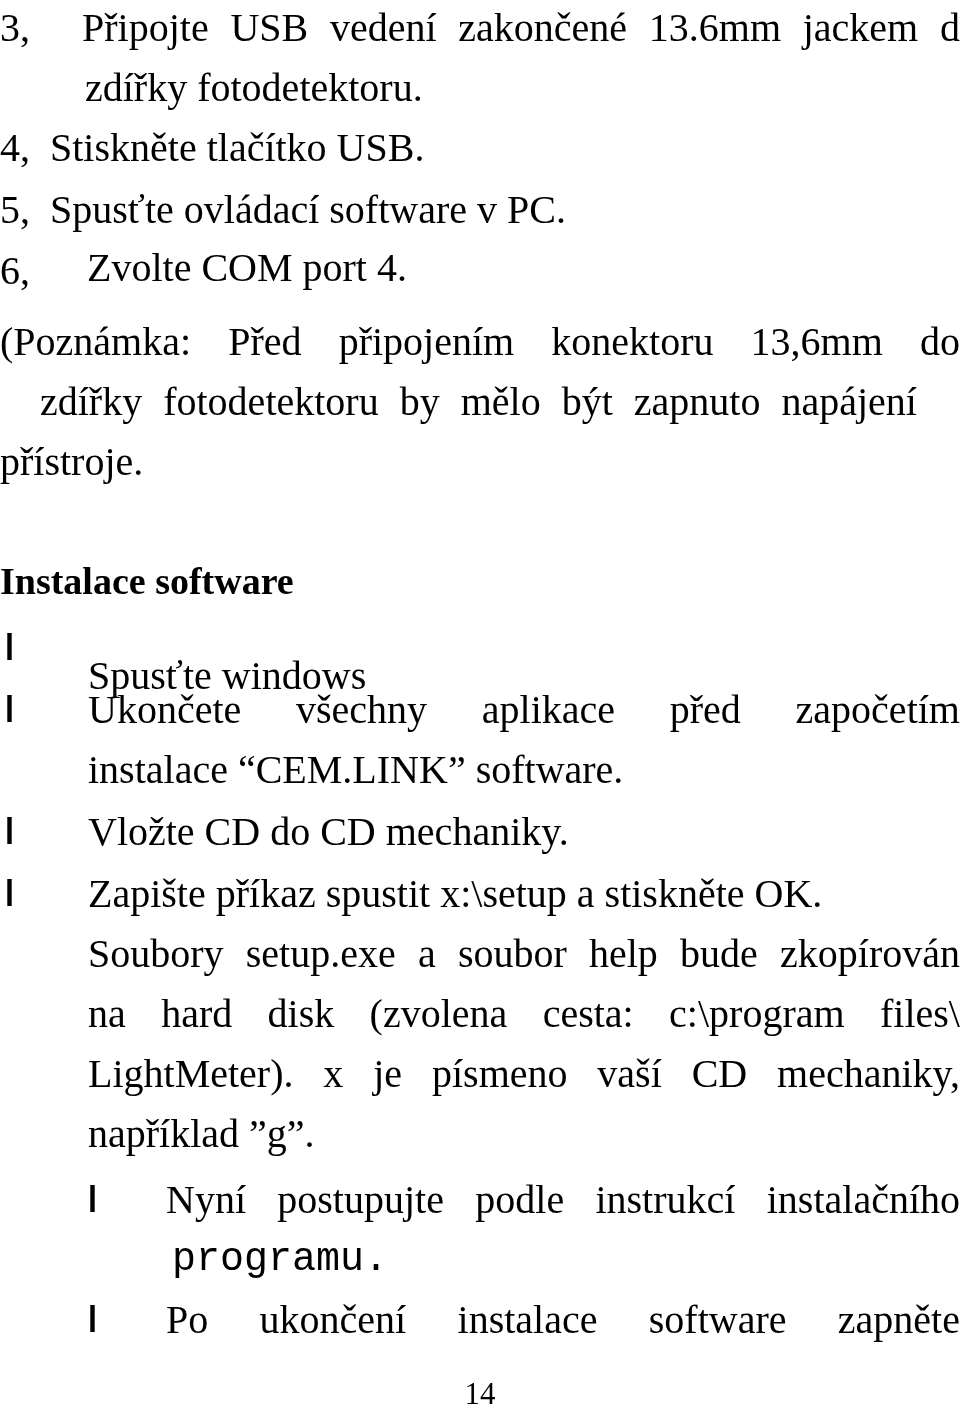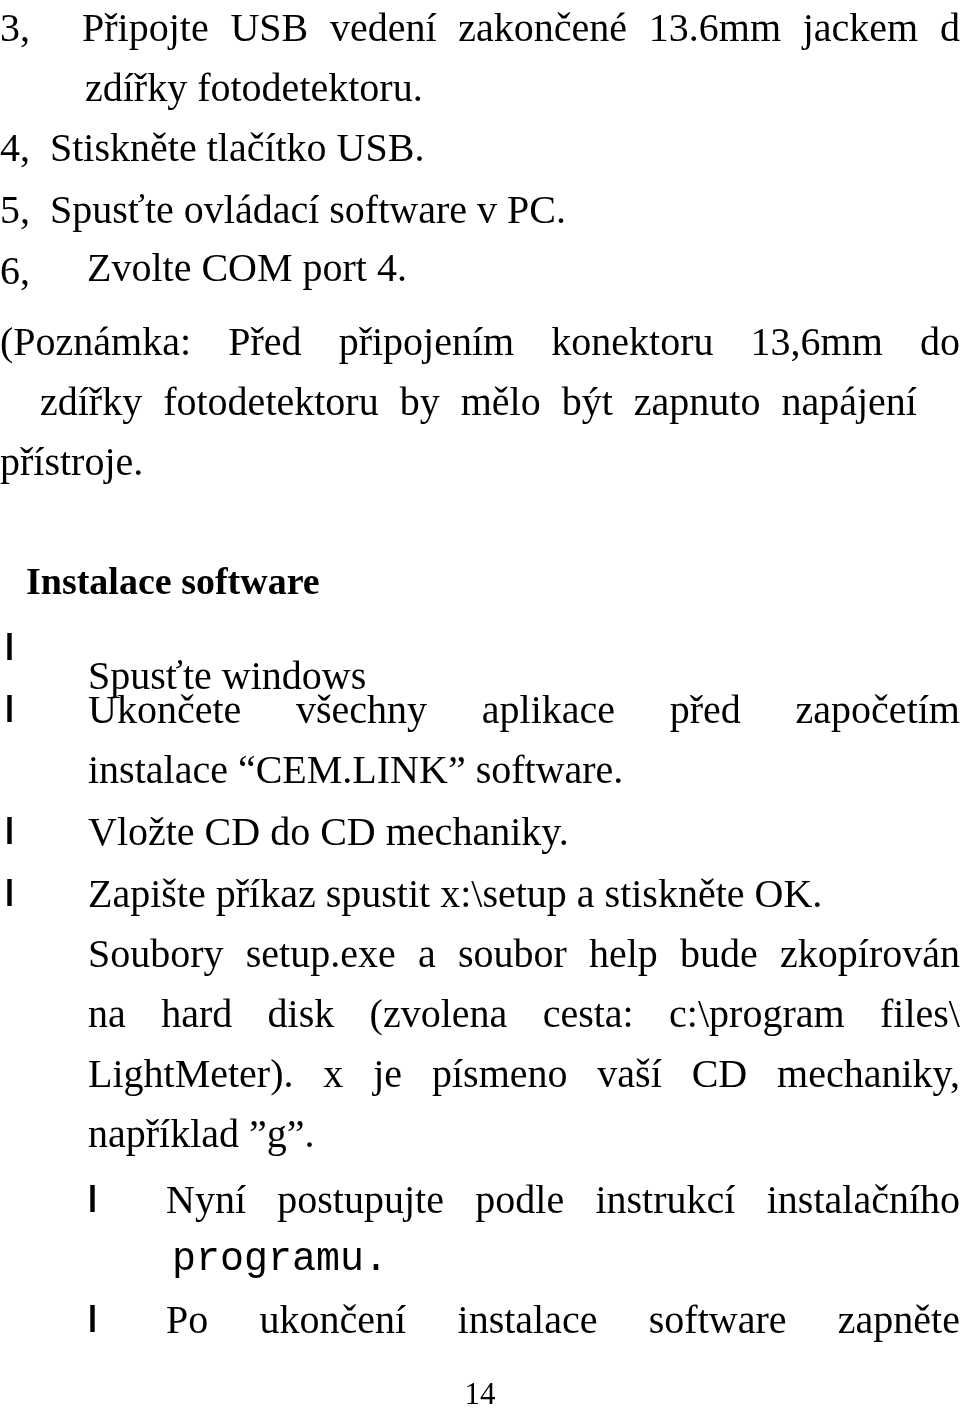--- a/index.html
+++ b/index.html
@@ -115,21 +115,21 @@
     <span class="w">fotodetektoru</span>
     <span class="w">by</span>
     <span class="w">mělo</span>
     <span class="w">být</span>
     <span class="w">zapnuto</span>
     <span class="w">napájení</span>
   </div>
 
   <div class="line" style="left:0px; top:442px;">přístroje.</div>
 
-  <div class="heading" style="left:0px; top:562px;padding-left:26px;">Instalace software</div>
+  <div class="heading" style="left:0px; top:562px;">Instalace software</div>
 
   <div class="bullet" style="left:5px; top:630px;">l</div>
   <div class="line" style="left:88px; top:656px;">Spusťte windows</div>
 
   <div class="bullet" style="left:5px; top:692px;">l</div>
   <div class="jrow" style="left:88px; top:690px; width:872px;">
     <span class="w">Ukončete</span>
     <span class="w">všechny</span>
     <span class="w">aplikace</span>
     <span class="w">před</span>

